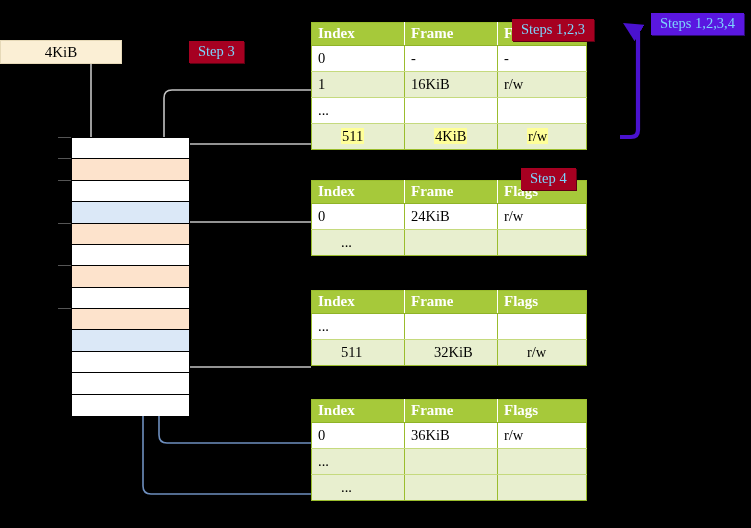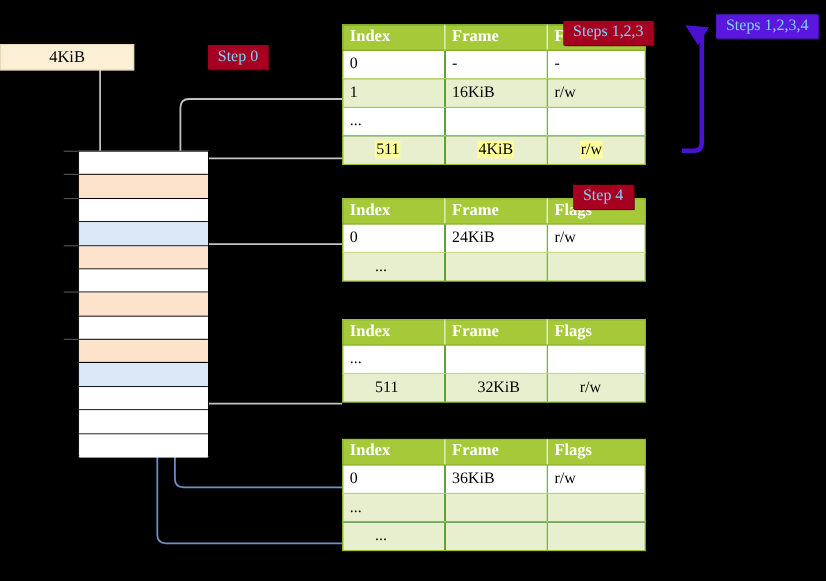--- a/index.html
+++ b/index.html
@@ -267,19 +267,19 @@
           <tr class="alt">
             <td class="c-index">...</td>
             <td class="c-frame"></td>
             <td class="c-flags"></td>
           </tr>
         </tbody>
       </table>
     </div>
 
   <div id="badges">
-      <div class="badge badge-red" style="left: 189px; top: 41px;">Step 0</div>
+      <div class="badge badge-red" style="left: 189px; top: 41px;">Step 3</div>
       <div class="badge badge-red" style="left: 512px; top: 19px;">Steps 1,2,3</div>
       <div class="badge badge-blue" style="left: 651px; top: 13px;">Steps 1,2,3,4</div>
       <div class="badge badge-red" style="left: 521px; top: 168px;">Step 4</div>
     </div>
 
 </div>
 
 </body></html>

